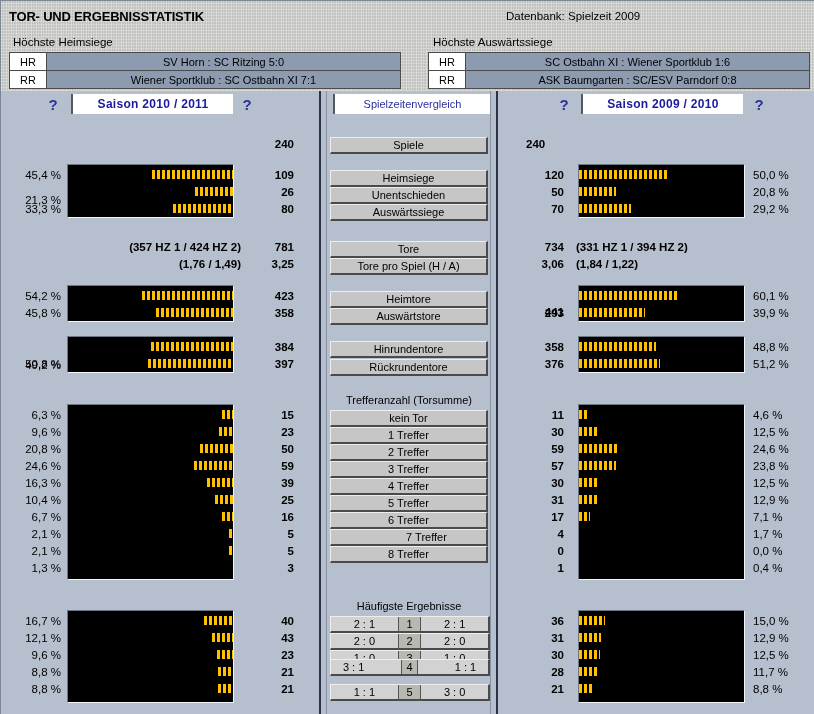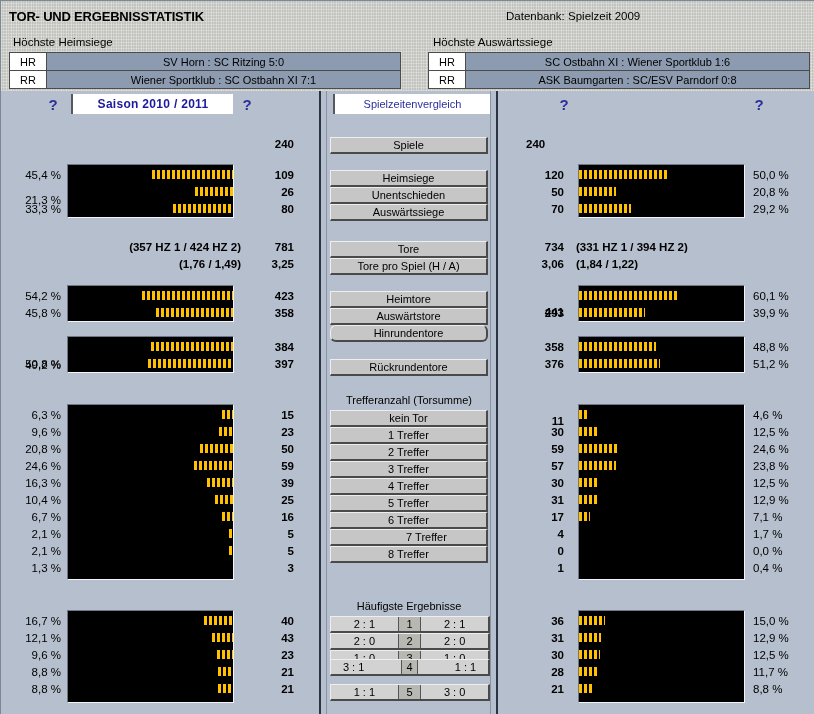--- a/index.html
+++ b/index.html
@@ -177,20 +177,21 @@
     <div class="vsep2" style="left:489px;"></div>
     <div class="vsep" style="left:495px;"></div>
 
     <div class="qmark" style="left:42px;top:3px;">?</div>
     <div class="tablabel" style="left:70px;top:3px;width:160px;">Saison 2010 / 2011</div>
     <div class="qmark" style="left:236px;top:3px;">?</div>
 
     <div class="tablabel mid" style="left:332px;top:3px;width:155px;">Spielzeitenvergleich</div>
 
     <div class="qmark" style="left:553px;top:3px;">?</div>
+    <div class="tablabel" style="left:580px;top:3px;width:160px;">Saison 2009 / 2010</div>
     <div class="qmark" style="left:748px;top:3px;">?</div>
 
     <div class="btn" style="left:329px;top:46px;width:158px;">Spiele</div>
     <div class="val" style="left:248px;top:47px;width:45px;text-align:right;">240</div>
     <div class="val" style="left:525px;top:47px;width:45px;text-align:left;">240</div>
 
     <div class="btn" style="left:329px;top:79px;width:158px;">Heimsiege</div>
     <div class="btn" style="left:329px;top:96px;width:158px;">Unentschieden</div>
     <div class="btn" style="left:329px;top:113px;width:158px;">Auswärtssiege</div>
 
@@ -265,21 +266,21 @@
         </div>
       <div class="barrow" style="top:22px;left:0;right:0;">
           <div class="bar R" style="width:66px;"></div>
         </div>
     </div>
     <div class="val" style="left:513px;top:215px;width:50px;text-align:right;">441</div>
     <div class="val" style="left:513px;top:216px;width:50px;text-align:right;">293</div>
     <div class="pct" style="left:752px;top:199px;width:52px;text-align:left;">60,1 %</div>
     <div class="pct" style="left:752px;top:216px;width:52px;text-align:left;">39,9 %</div>
 
-    <div class="btn" style="left:329px;top:234px;width:158px;border-radius:6px;">Hinrundentore</div>
+    <div class="btn" style="left:329px;top:250px;width:158px;">Hinrundentore</div>
     <div class="btn" style="left:329px;top:268px;width:158px;">Rückrundentore</div>
 
     <div class="chartbox" style="left:66px;top:245px;width:167px;height:37px;">
       <div class="barrow" style="top:5px;left:0;right:0;">
           <div class="bar L" style="width:82px;"></div>
         </div>
       <div class="barrow" style="top:22px;left:0;right:0;">
           <div class="bar L" style="width:85px;"></div>
         </div>
     </div>
@@ -391,21 +392,21 @@
       <div class="barrow" style="top:124px;left:0;right:0;">
           <div class="bar R" style="width:0px;"></div>
         </div>
       <div class="barrow" style="top:141px;left:0;right:0;">
           <div class="bar R" style="width:0px;"></div>
         </div>
       <div class="barrow" style="top:158px;left:0;right:0;">
           <div class="bar R" style="width:0px;"></div>
         </div>
     </div>
-    <div class="val" style="left:513px;top:318px;width:50px;text-align:right;margin-top:6px;">11</div>
+    <div class="val" style="left:513px;top:318px;width:50px;text-align:right;">11</div>
     <div class="val" style="left:513px;top:335px;width:50px;text-align:right;">30</div>
     <div class="val" style="left:513px;top:352px;width:50px;text-align:right;">59</div>
     <div class="val" style="left:513px;top:369px;width:50px;text-align:right;">57</div>
     <div class="val" style="left:513px;top:386px;width:50px;text-align:right;">30</div>
     <div class="val" style="left:513px;top:403px;width:50px;text-align:right;">31</div>
     <div class="val" style="left:513px;top:420px;width:50px;text-align:right;">17</div>
     <div class="val" style="left:513px;top:437px;width:50px;text-align:right;">4</div>
     <div class="val" style="left:513px;top:454px;width:50px;text-align:right;">0</div>
     <div class="val" style="left:513px;top:471px;width:50px;text-align:right;">1</div>
 

